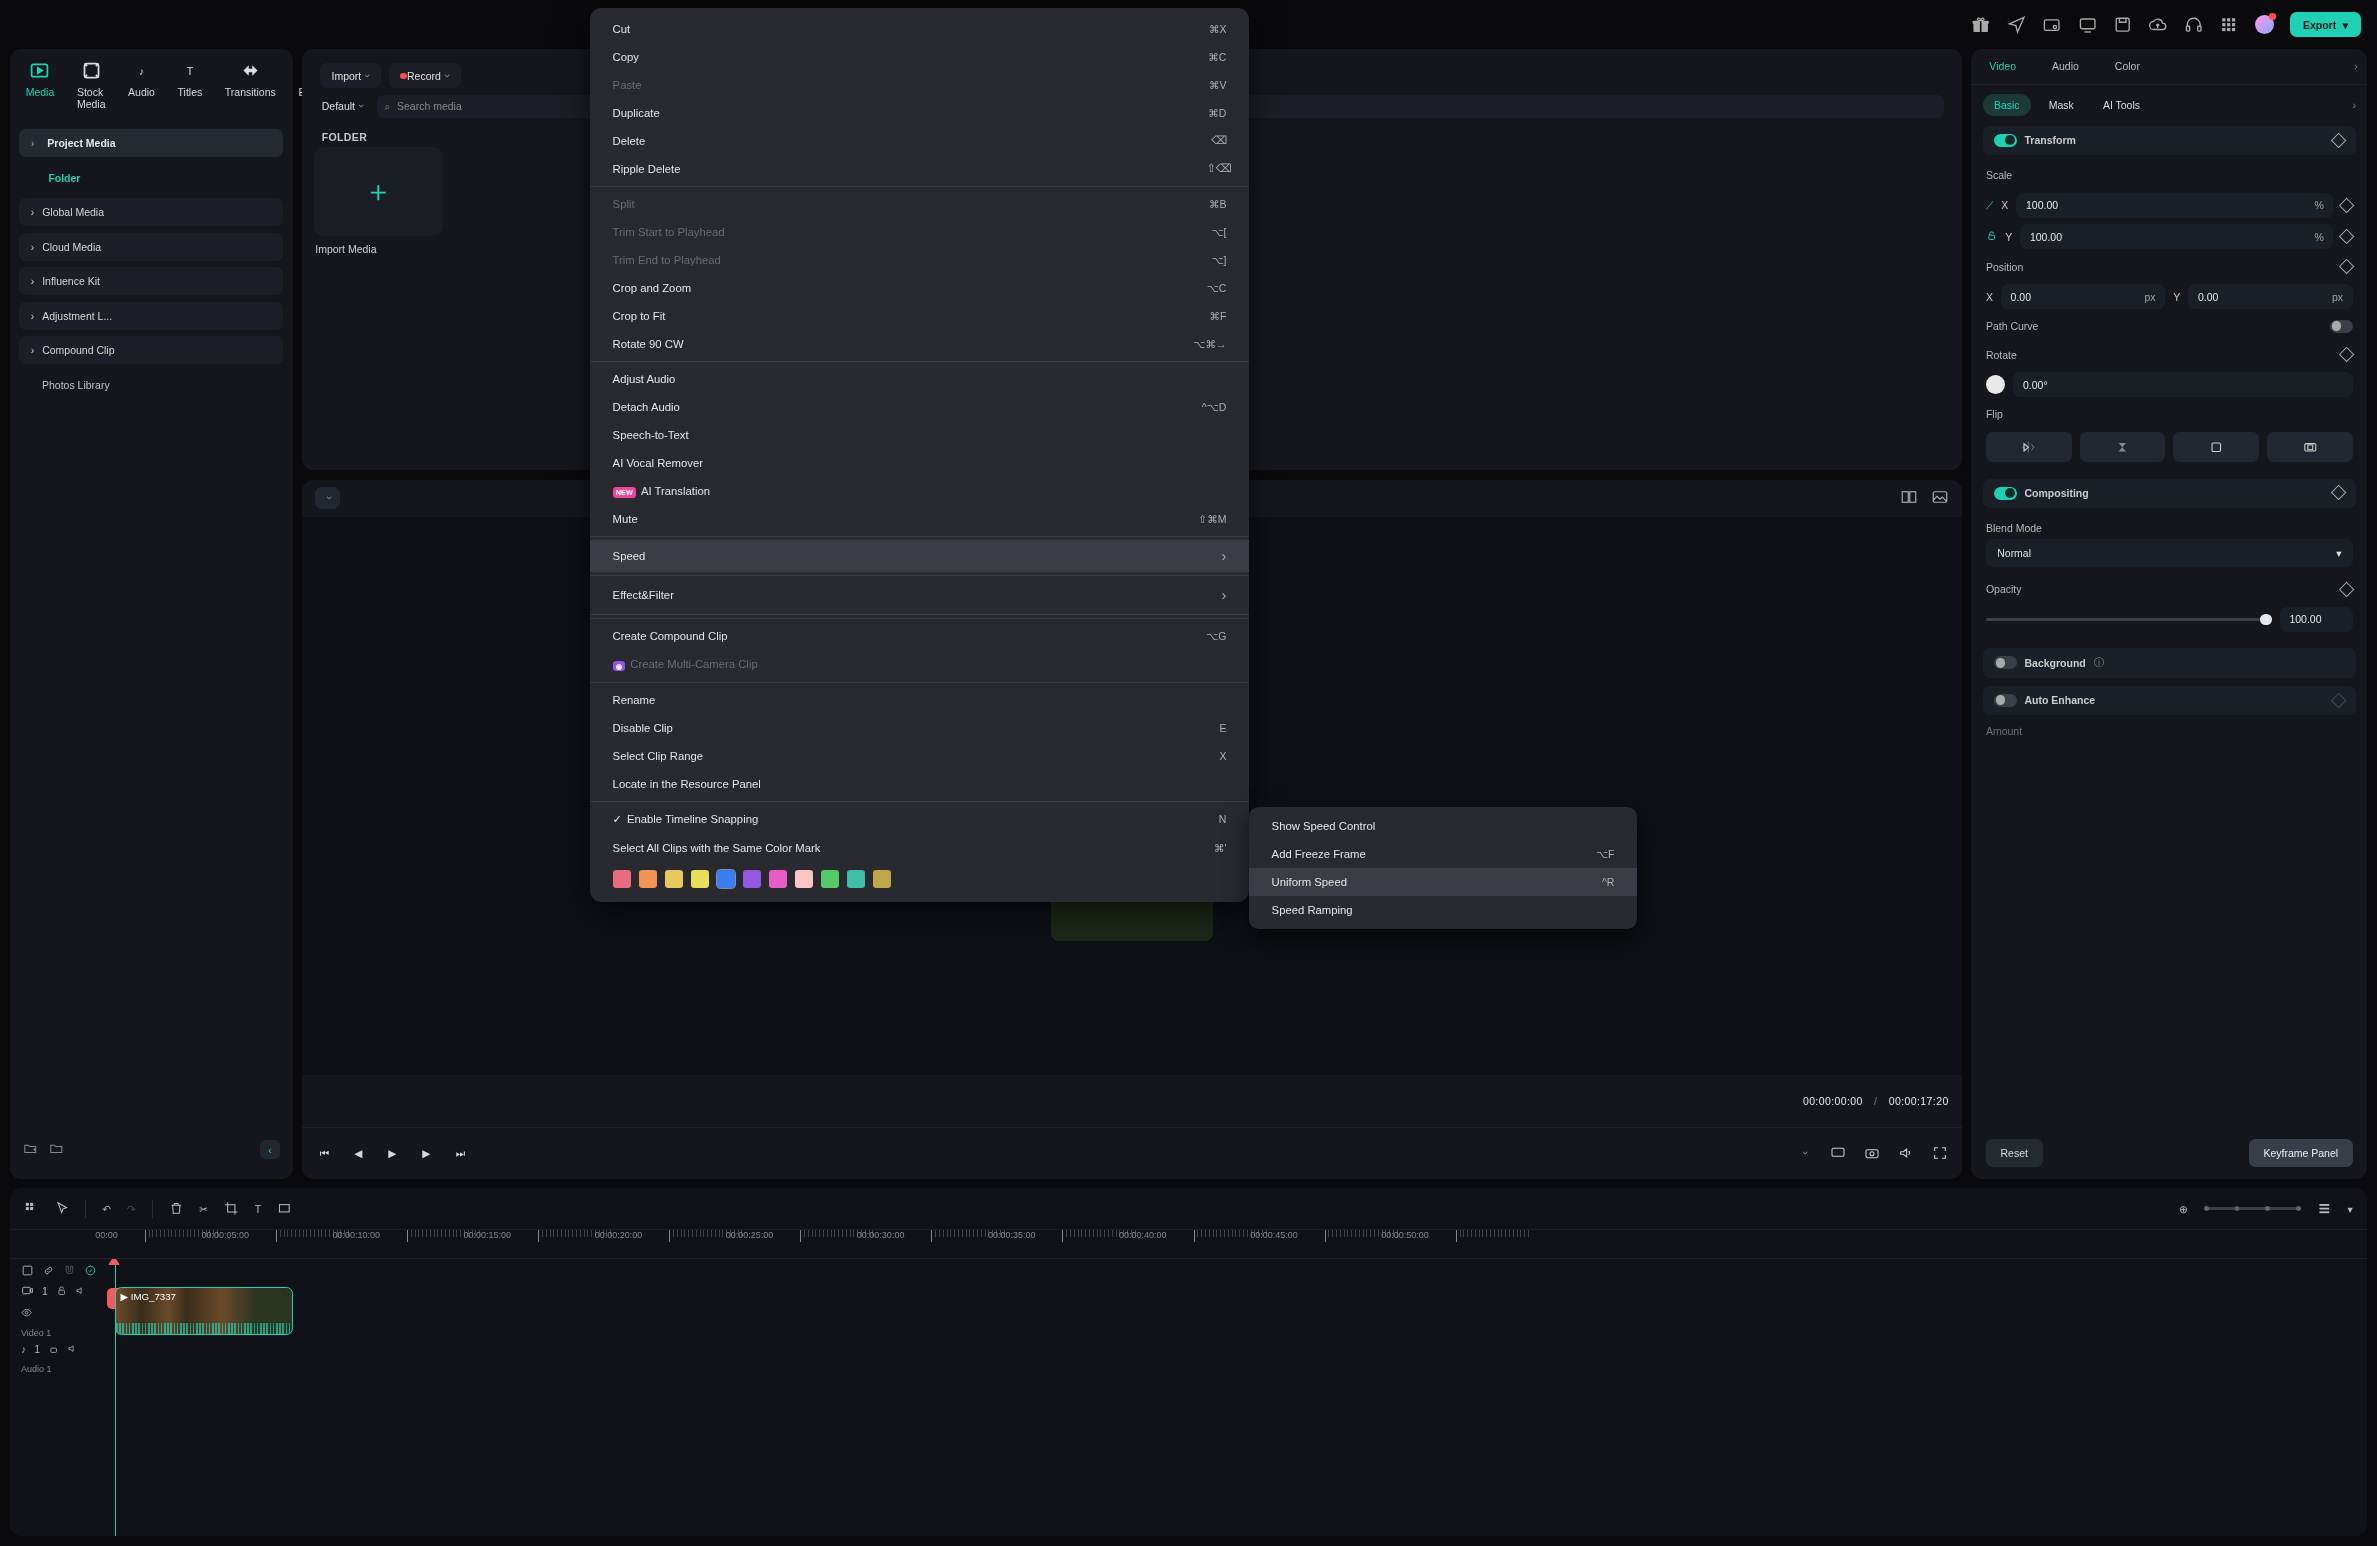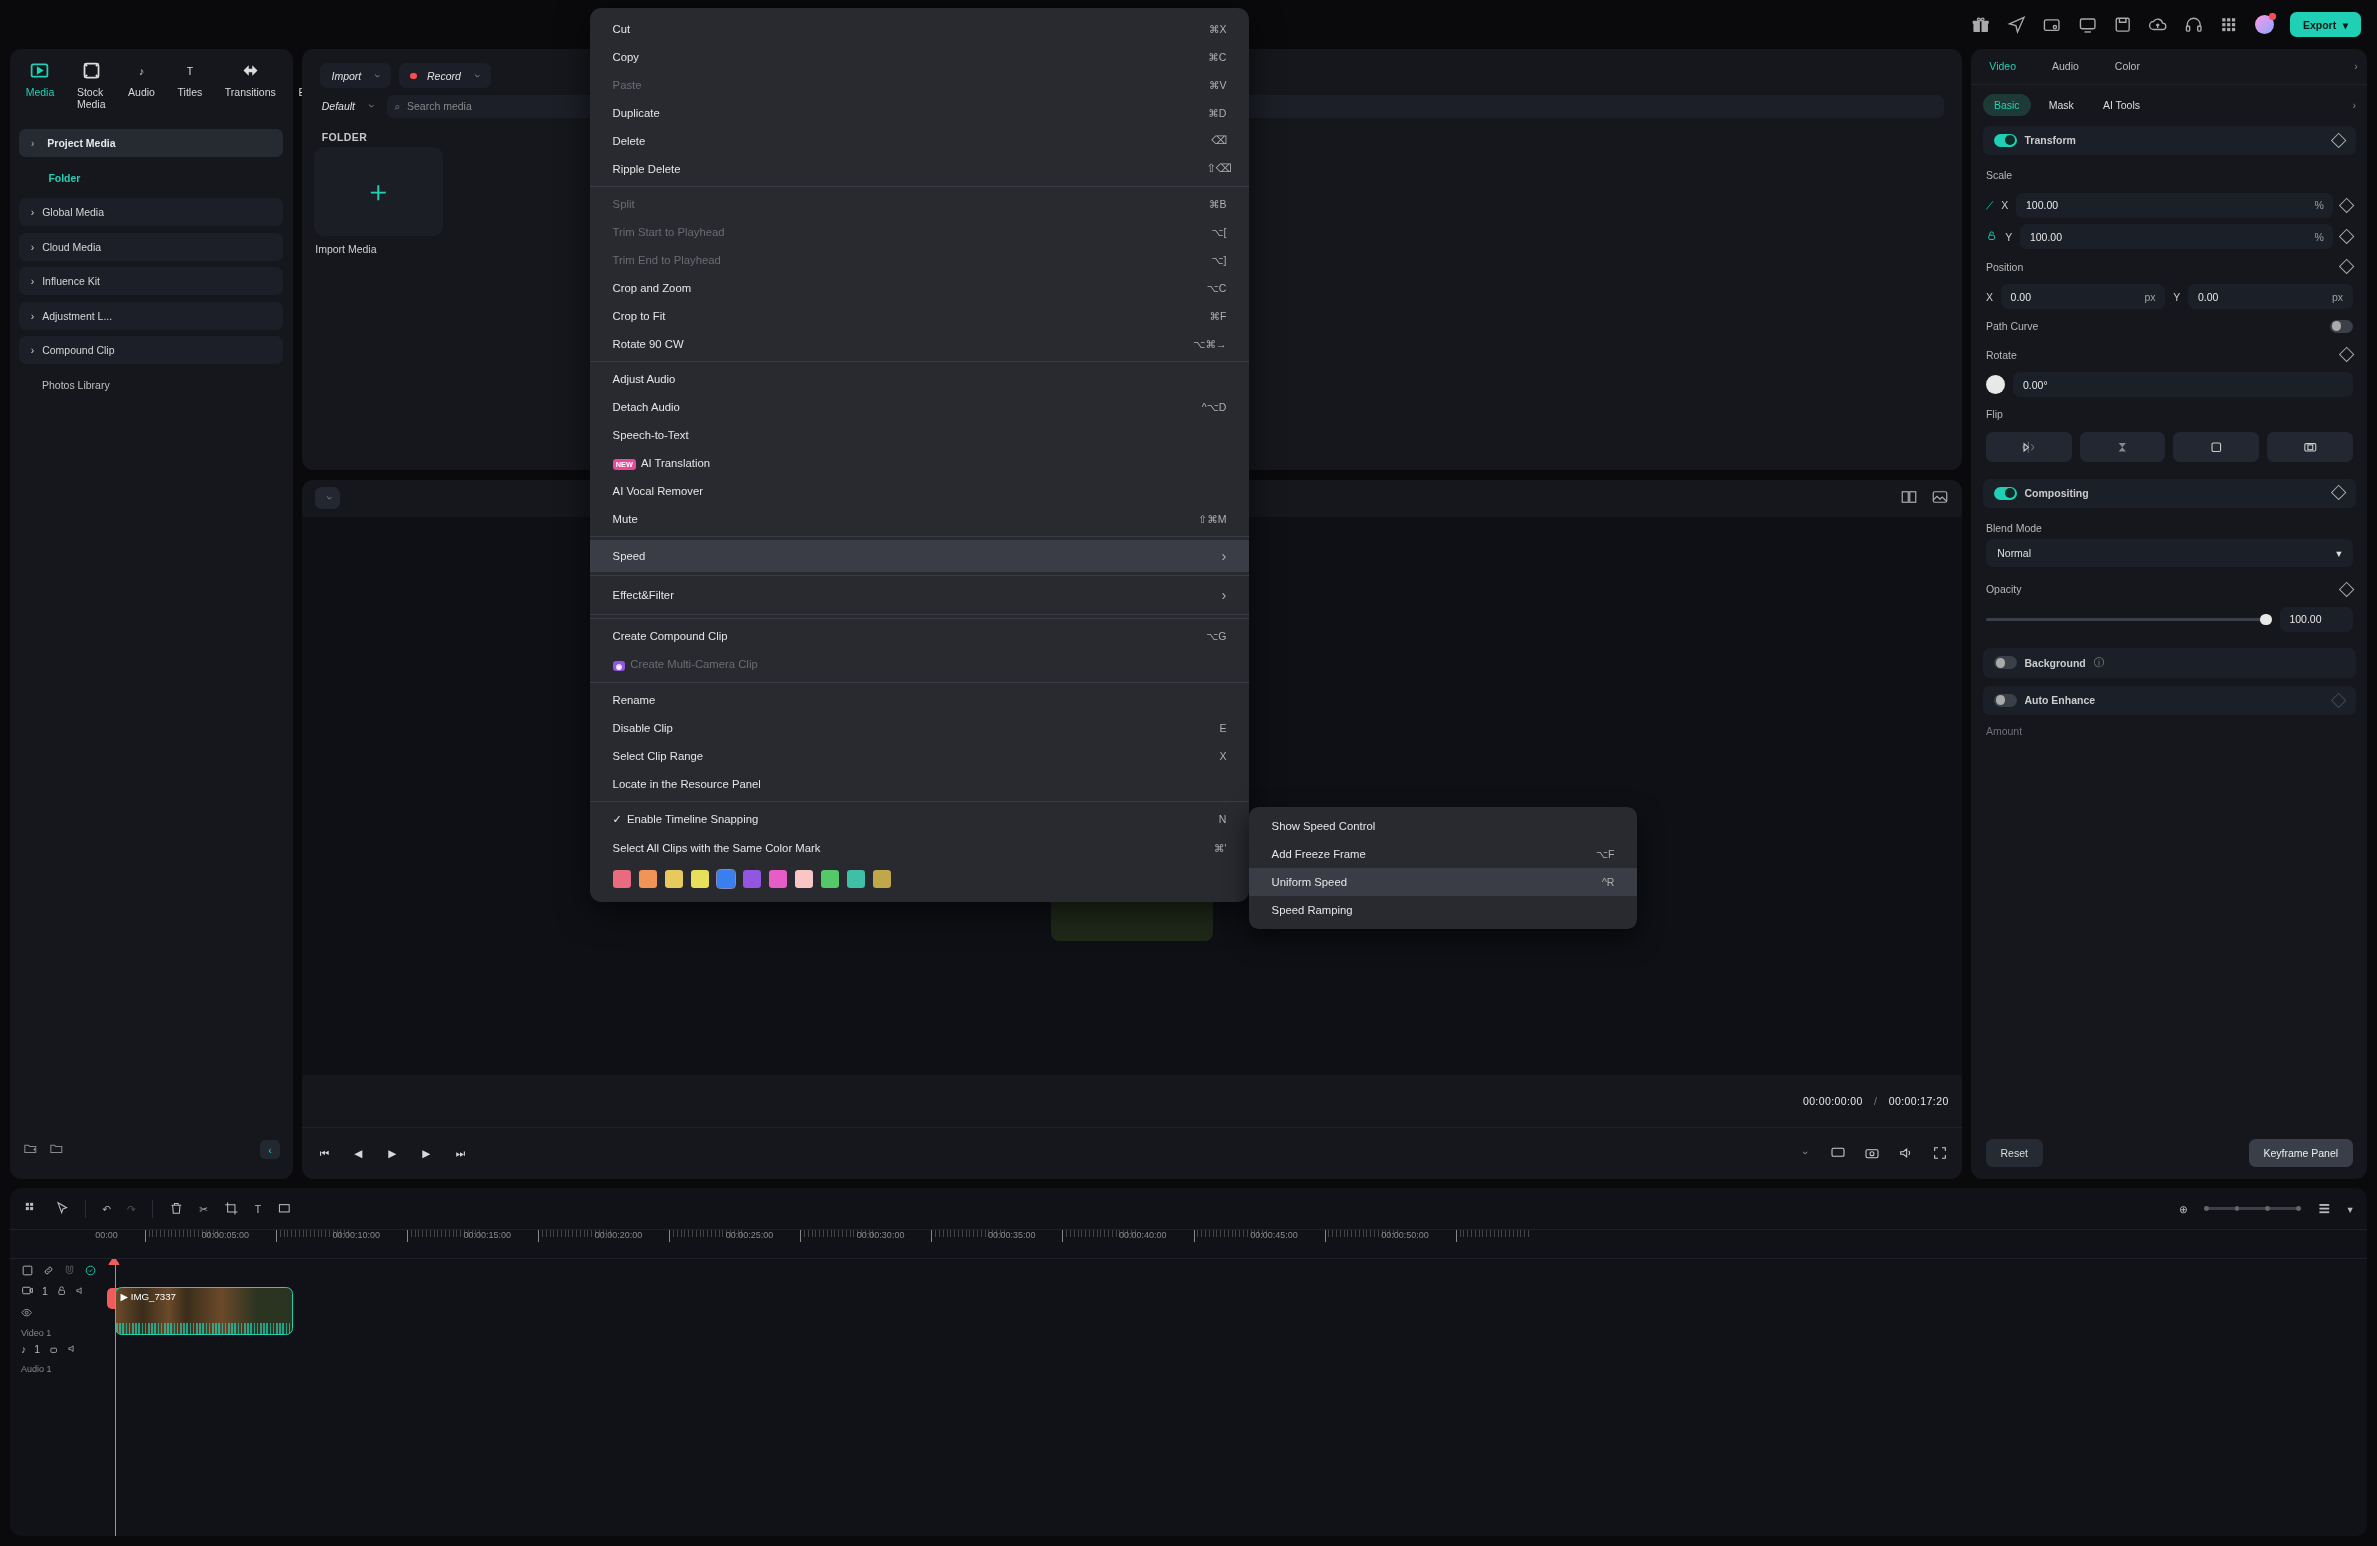--- a/index.html
+++ b/index.html
@@ -28,21 +28,21 @@
 .side-header { background:#262a33; color:#e8e8e8; border-radius:6.5px; padding:8px 11.3px; font-weight:600; display:flex; align-items:center; gap:8px; }
 .side-folder { color:#20d0b4; padding:8px 29px; font-weight:600; }
 .side-item { background:#1c1f27; color:#d5d5d5; border-radius:6.5px; padding:8px 11.3px; display:flex; align-items:center; gap:8px; overflow:hidden; white-space:nowrap; text-overflow:ellipsis; }
 .side-item-plain { color:#c0c0c0; padding:8px 22.6px; font-weight:500; }
 .side-foot { margin-top:auto; padding:8px 13px; display:flex; align-items:center; justify-content:space-between; color:#8a8a8a; }
 .side-foot .collapse { width:19.4px;height:19.4px;border-radius:4.9px;background:#232730;display:flex;align-items:center;justify-content:center;color:#20d0b4; }
 
 
 .panel-mid { flex:1; display:flex; flex-direction:column; gap:9.7px; }
 .browse-bar { display:flex; gap:8px; padding:3.2px 6.5px; }
-.pill { background:#1c1f27; border-radius:6.5px; padding:6.5px 11.3px; display:flex; align-items:center; gap:10px; color:#e0e0e0;font-style:italic; }
+.pill { background:#1c1f27; border-radius:6.5px; padding:6.5px 11.3px; display:flex; align-items:center; gap:0; color:#e0e0e0; }
 .redot { width:6.5px;height:6.5px;border-radius:50%;background:#ff4d4f; }
 .search-row { display:flex; align-items:center; gap:11.3px; padding:3.2px 6.5px; }
 .searchbox { flex:1; background:#1c1f27; border-radius:6.5px; padding:4.9px 8px; color:#888; display:flex; align-items:center; gap:6.5px; }
 .folder-title { padding:9.7px 8px 4.9px; color:#c7c7c7; font-weight:600; letter-spacing:0.4px; }
 .import-tile { width:129px;height:89px;border-radius:9.7px;background:#1b1e25;display:flex;align-items:center;justify-content:center;color:#20d0b4;font-size:29px;font-weight:200; }
 .import-caption { color:#d0d0d0; padding:6.5px 1.6px; }
 
 
 .preview-wrap { flex:1; background:#15171c; border-radius:11.3px; display:flex; flex-direction:column; position:relative; }
 .preview-top { height:37px; display:flex; align-items:center; justify-content:space-between; padding:0 13px; }
@@ -931,25 +931,25 @@
     </div>
     <div class="ctx-item">
       <span><span>Detach Audio</span></span>
       <span class="ctx-kbd">^⌥D</span>
     </div>
     <div class="ctx-item">
       <span><span>Speech-to-Text</span></span>
       <span></span>
     </div>
     <div class="ctx-item">
+      <span><span>AI Vocal Remover</span></span>
+      <span></span>
+    </div>
+    <div class="ctx-item">
       <span><span class="ctx-badge">NEW</span><span>AI Translation</span></span>
-      <span></span>
-    </div>
-    <div class="ctx-item">
-      <span><span>AI Vocal Remover</span></span>
       <span></span>
     </div>
     <div class="ctx-item">
       <span><span>Mute</span></span>
       <span class="ctx-kbd">⇧⌘M</span>
     </div>
     <div class="ctx-sep"></div>
     <div class="ctx-item highlight">
       <span><span>Speed</span></span>
       <span class="ctx-arrow"></span>

